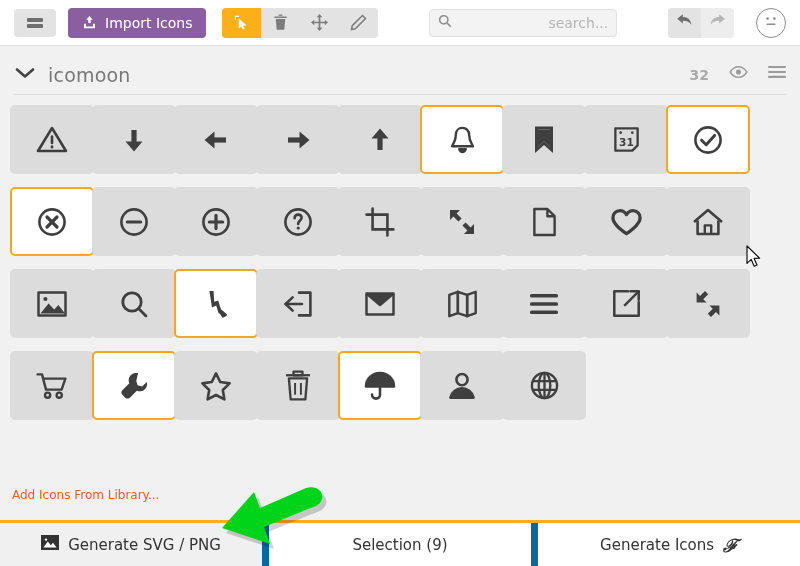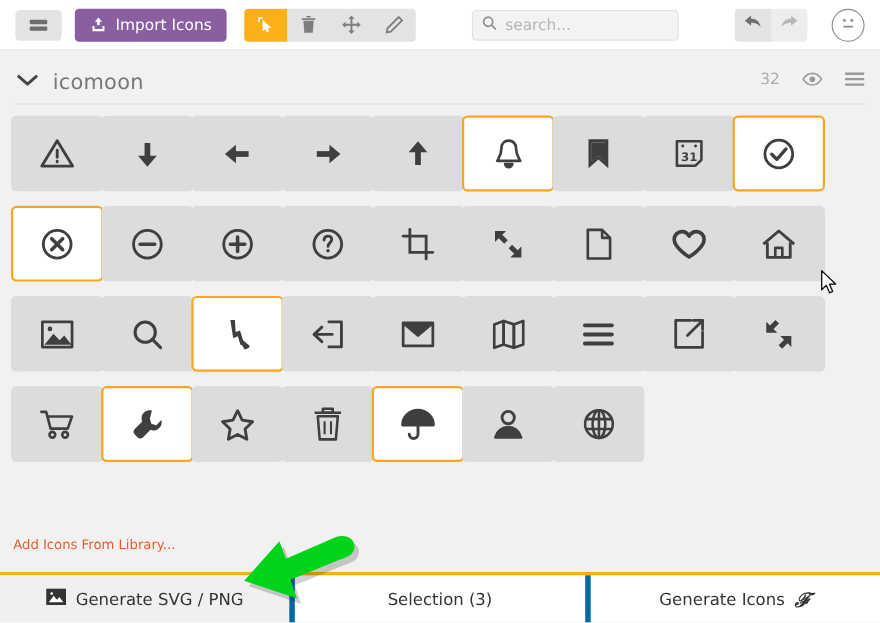--- a/index.html
+++ b/index.html
@@ -81,20 +81,21 @@
     border-radius: 4px;
     display: flex; align-items: center;
     padding: 0 8px;
     gap: 7px;
   }
   .search-box input {
     border: none; outline: none; background: transparent;
     font-size: 14px; color: #4d7c0f;
     font-family: "DejaVu Sans", "Liberation Sans", sans-serif;
     width: 100%;
+    text-align: right;
   }
   .search-box input::placeholder { color: #b5b5b5; }
 
   .ur-group {
     display: flex; align-items: center;
     background: #ededed;
     border-radius: 4px;
     height: 30px; overflow: hidden;
   }
   .ur-btn {
@@ -122,22 +123,23 @@
     display: flex; align-items: flex-end;
     border-bottom: 1px solid #dcdcdc;
     padding-bottom: 8px;
   }
   .set-chevron { margin-right: 12px; cursor: pointer; padding-bottom: 2px; }
   .set-title {
     font-size: 19px; color: #777; font-weight: 400; letter-spacing: .2px;
   }
   .set-meta {
     margin-left: auto;
-    display: flex; align-items: flex-start; gap: 20px;
+    display: flex; align-items: flex-end; gap: 20px;
     padding-bottom: 3px;
+    font-weight: bold;
   }
   .set-count { font-size: 14px; color: #aaa; }
 
   
   .grid-area {
     flex: 1;
     padding: 10px 10px 0 10px;
     overflow: hidden;
     position: relative;
   }
@@ -177,21 +179,21 @@
     border-top: 3px solid #fbb018;
     background: #ffffff;
     flex: none;
   }
   .ftab {
     flex: 1;
     display: flex; align-items: center; justify-content: center;
     gap: 9px;
     font-size: 15px; color: #333;
     cursor: pointer;
-    border-right: 5px solid #0369a1;
+    border-right: 7px solid #0369a1;
   }
   .ftab:last-child { border-right: none; }
   .ftab.inactive { background: #f0f0f0; }
   .ftab .fscript { font-family: "DejaVu Serif", serif; font-style: italic; font-weight: bold; font-size: 18px; }
 
   
   .cursor { position: absolute; pointer-events: none; }
   .arrow-anno { position: absolute; pointer-events: none; }
 </style>
 </head>
@@ -558,21 +560,21 @@
         <svg width="18" height="15" viewBox="0 0 18 15" fill="#333">
           <path d="M0.6 0.6 H17.4 V14.4 H0.6 Z M2.2 12.8 L6.8 6.4 L9.8 10 L12 7.6 L15.8 12.8 Z"></path>
           <rect x="0.6" y="0.6" width="16.8" height="13.8" fill="none" stroke="#333" stroke-width="1.4"></rect>
           <circle cx="5" cy="4.6" r="1.2" fill="#fff"></circle>
           <path d="M2.4 12.4 L6.8 6.6 L9.8 10.2 L12 7.8 L15.6 12.4 Z" fill="#fff"></path>
         </svg>
       </span>
       <span>Generate SVG / PNG</span>
     </div>
     <div class="ftab">
-      <span>Selection (3)</span>
+      <span>Selection (9)</span>
     </div>
     <div class="ftab">
       <span>Generate Icons</span>
       <span class="fscript">ℱ</span>
     </div>
   </div>
 
   <span class="arrow-anno" style="left:216px; top:482px;">
     <svg width="112" height="70" viewBox="0 0 112 70">
       <g transform="translate(4,4)">

